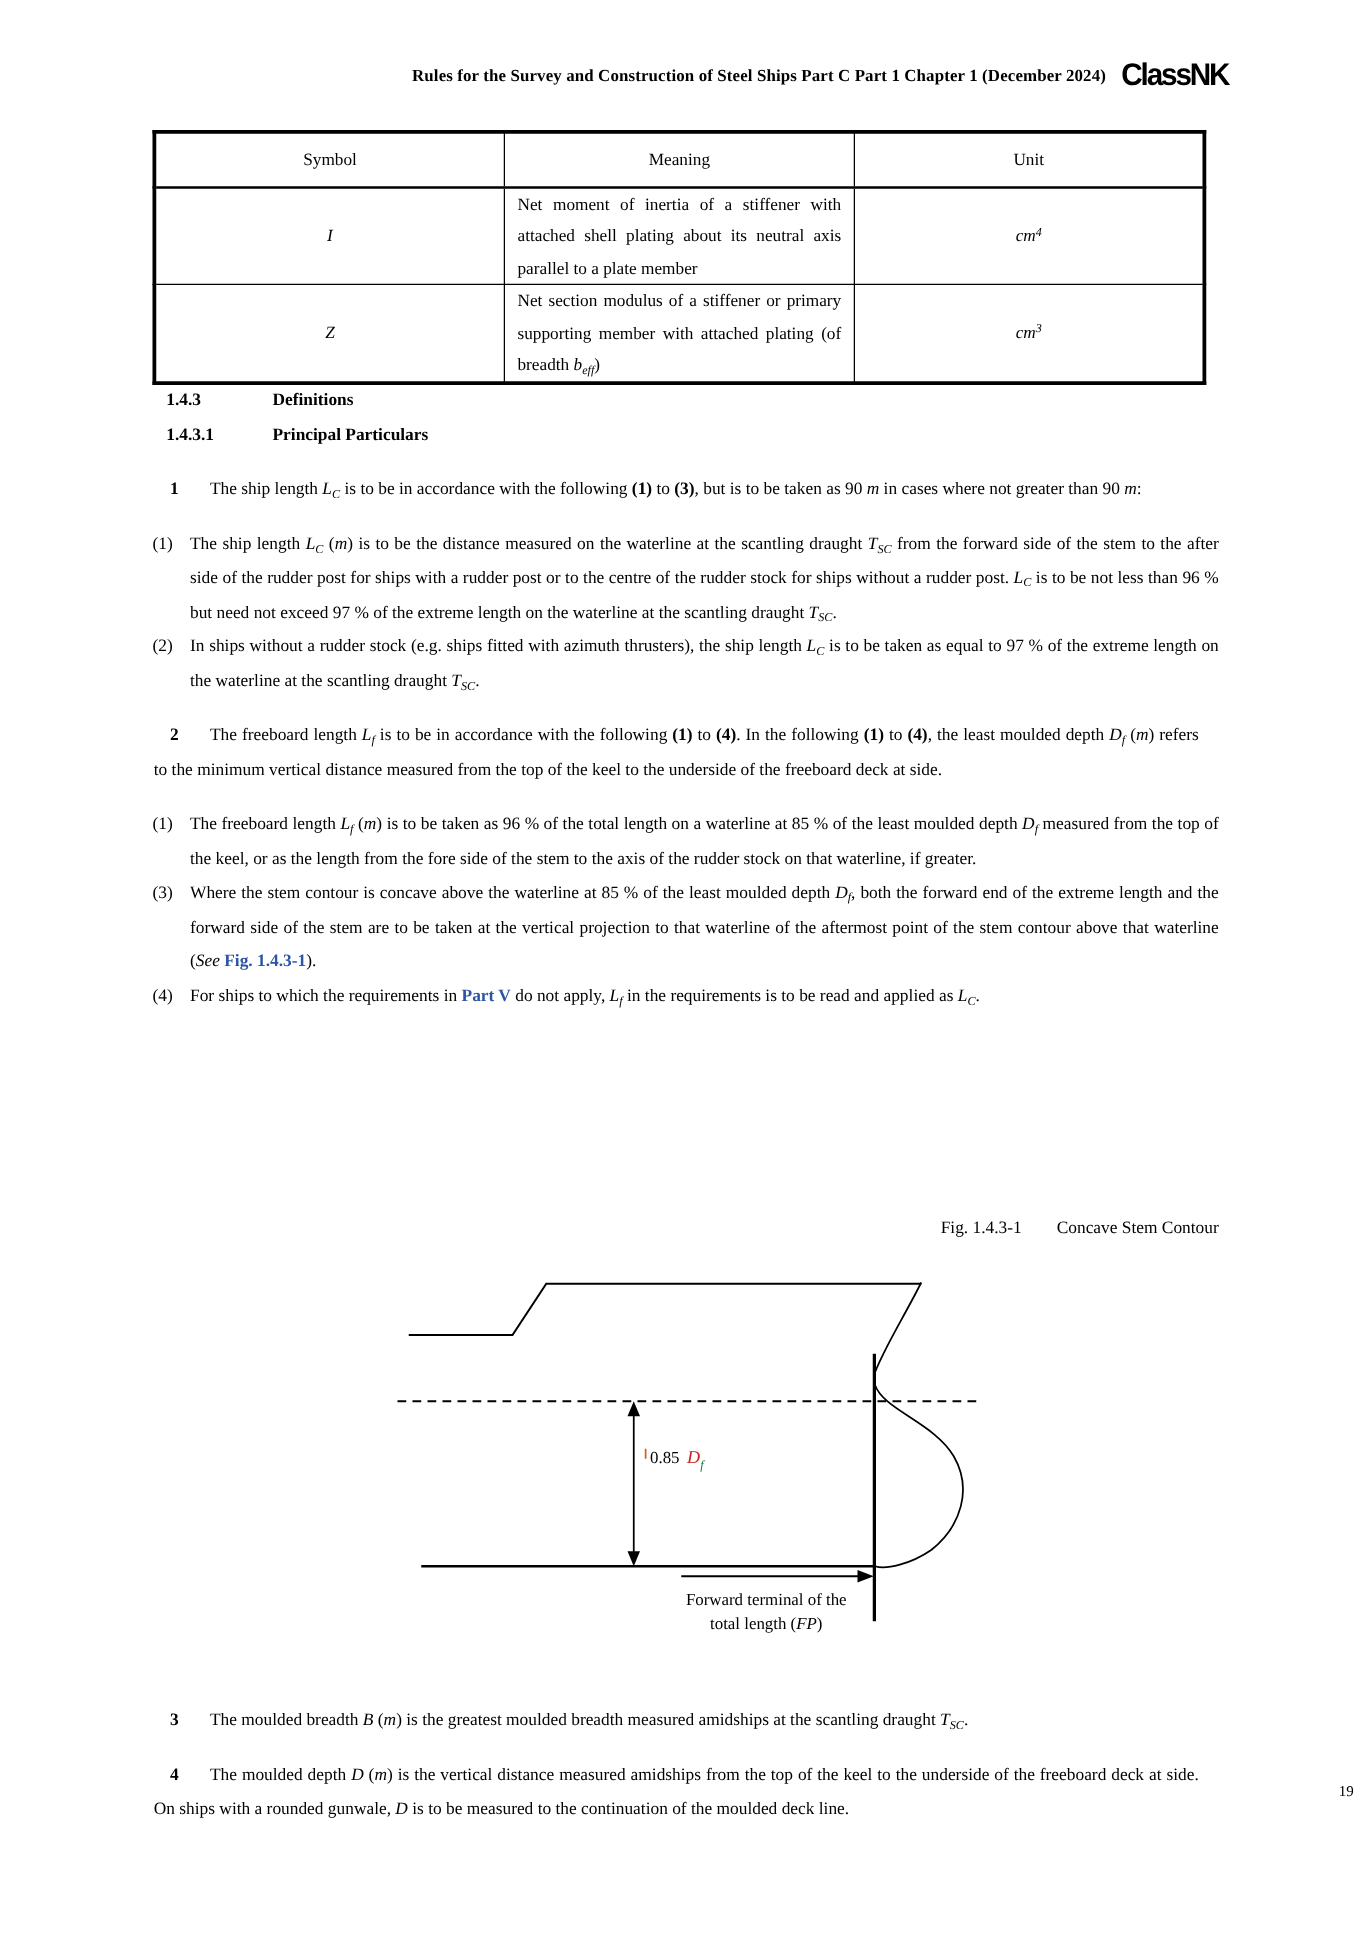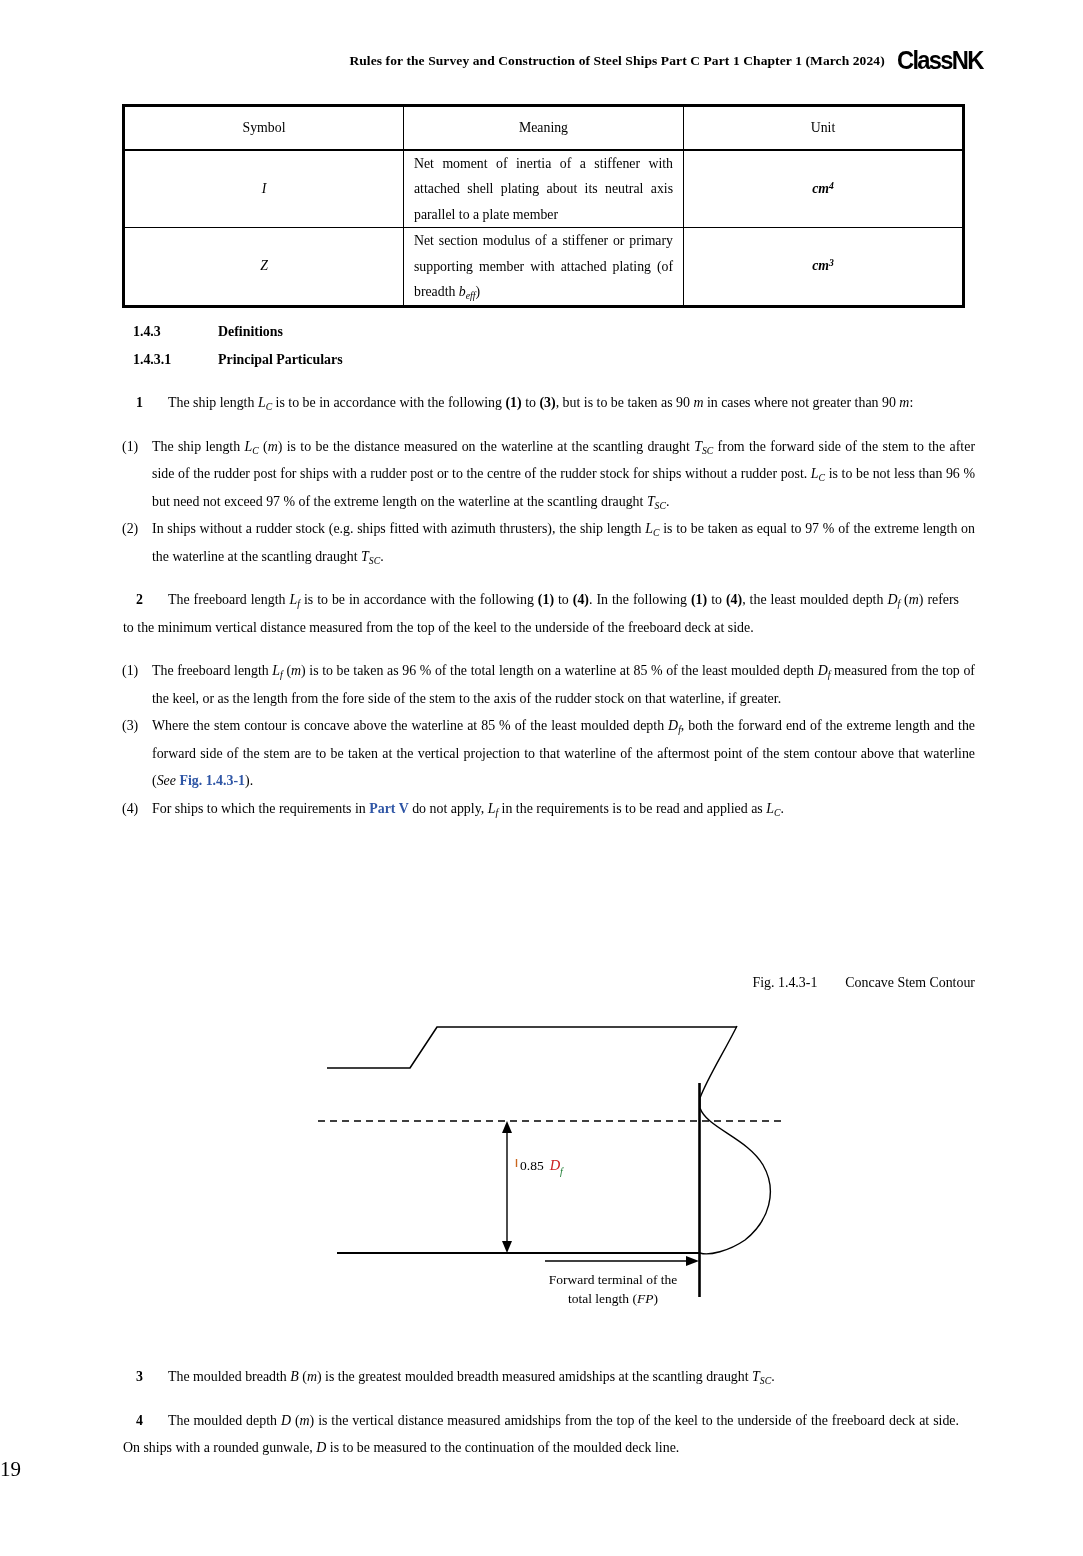--- a/index.html
+++ b/index.html
@@ -11,26 +11,26 @@
   .hdr-title{font-weight:bold;font-size:13.5px;letter-spacing:0.1px;}
   .logo{font-family:"Liberation Sans",sans-serif;font-weight:900;font-size:25px;letter-spacing:-1.8px;transform:scaleX(0.95);transform-origin:left center;}
 
   
   table.sym{position:absolute;left:122px;top:104px;width:843px;border-collapse:collapse;border:3px solid #000;font-size:13.8px;table-layout:fixed;padding-left:32px;}
   table.sym th,table.sym td{border:1px solid #000;padding:0 10px;}
   table.sym thead tr{height:44px;}
   table.sym thead th{font-weight:normal;border-bottom:2px solid #000;}
   td.c-sym{text-align:center;font-style:italic;width:152px;}
   td.c-mean{text-align:justify;line-height:25.5px;padding:8px 14px;width:572px;}
-  td.c-unit{text-align:center;width:115px;font-style:italic;font-weight:bold;}
+  td.c-unit{text-align:center;width:115px;font-style:italic;}
   tr.r1{height:72px;} tr.r2{height:70px;}
 
   
   .bodytext{position:absolute;left:107px;width:868px;font-size:13.9px;line-height:27.5px;text-align:justify;}
-  .bt-main{top:318px;}
+  .bt-main{top:307px;}
   .bt-bottom{top:1347px;font-family:Liberation Serif, serif;}
   .sec-h{font-weight:bold;text-indent:13px;}
   .h-num{display:inline-block;width:98px;}
   p.np{margin:16px;text-indent:13px;}
   .pnum{display:inline-block;width:32px;font-weight:bold;text-indent:0;}
   .li{padding-left:45px;}
   .mk{display:inline-block;width:30px;margin-left:-30px;}
   .it{font-style:italic;}
   .bd{font-weight:bold;}
   .c-link{color:#2e55a5;font-weight:bold;cursor:pointer;}
@@ -38,29 +38,29 @@
   sup{font-size:0.7em;vertical-align:0.45em;line-height:0;}
 
   
   .fig-cap{position:absolute;left:107px;top:975px;width:868px;text-align:right;font-size:13.9px;}
   .fig-cap .gap{margin-right:28px;}
   svg.fig{position:absolute;left:310px;top:1018px;}
   svg.fig text{font-family:"Liberation Serif",serif;font-size:13.5px;fill:#000;}
   .red{fill:#cc2020;font-style:italic;font-size:14.5px;}
   .green{fill:#1a7a30;font-style:italic;}
 
-  .pageno{position:absolute;left:0;top:1457px;width:1083px;text-align:left;font-size:21px;}
+  .pageno{position:absolute;left:0;top:1426px;width:1083px;text-align:right;font-size:12px;}
 </style>
 </head>
 <body>
 
 <div class="page">
 
   <div class="hdr">
-    <div class="hdr-title">Rules for the Survey and Construction of Steel Ships Part C Part 1 Chapter 1 (March 2024)</div>
+    <div class="hdr-title">Rules for the Survey and Construction of Steel Ships Part C Part 1 Chapter 1 (December 2024)</div>
     <div class="logo">ClassNK</div>
   </div>
 
   <table class="sym">
     <thead>
       <tr>
         <th class="c-sym" style="font-style:normal">Symbol</th>
         <th class="c-mean" style="text-align:center">Meaning</th>
         <th class="c-unit" style="font-style:normal">Unit</th>
       </tr>

